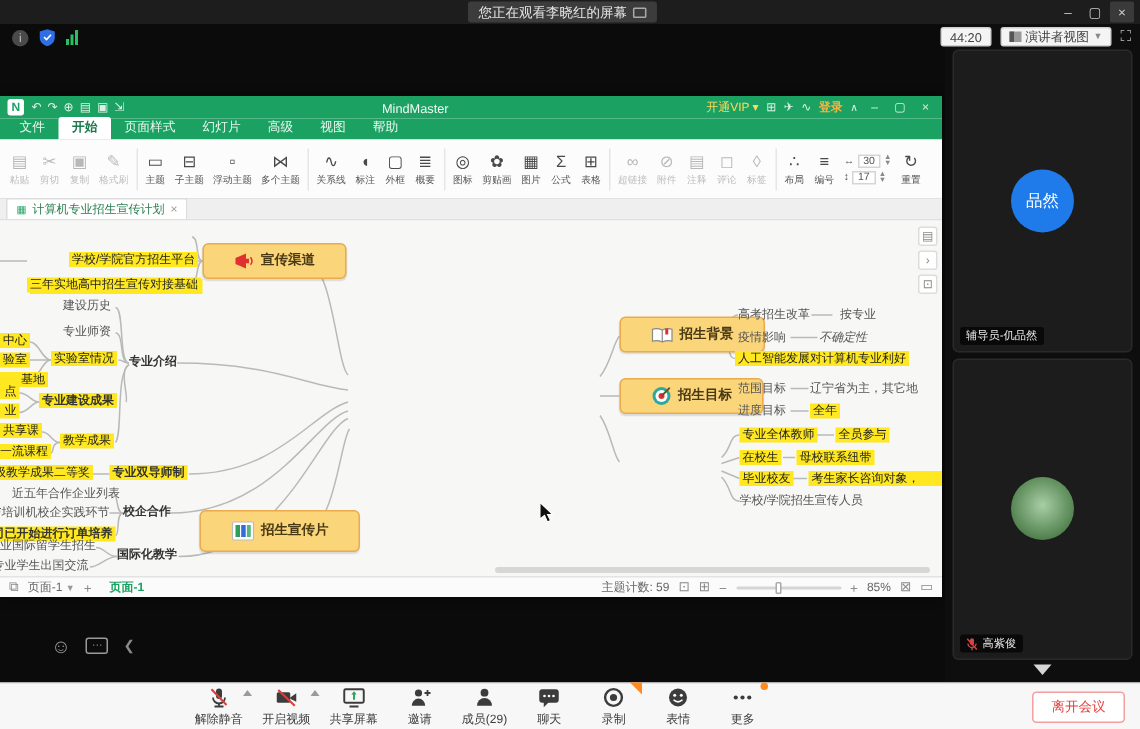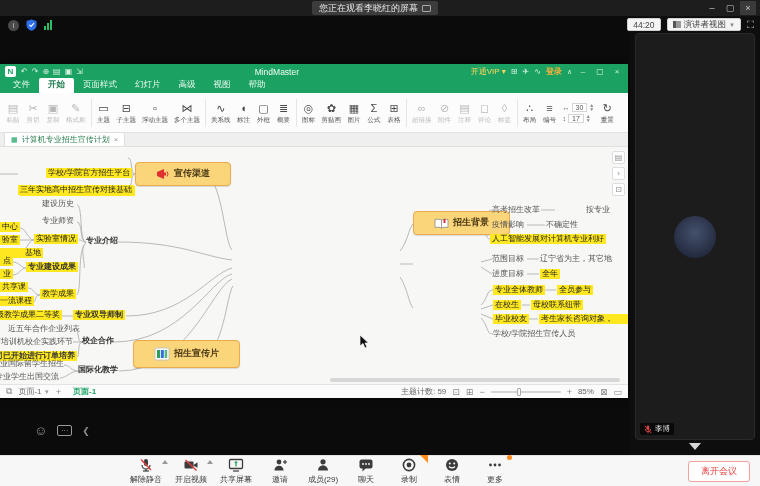--- a/index.html
+++ b/index.html
@@ -369,21 +369,21 @@
     <div class="mm-node hl bold" style="left:20px;top:4px;margin-top:35px;">微信/微博/B站/快手/抖音等平台</div>
     <div class="mm-node hl" style="left:46px;top:21px;">学校/学院官方招生平台</div>
     <div class="mm-node hl" style="left:18px;top:38px;">三年实地高中招生宣传对接基础</div>
 
     <div class="mm-node bold" style="left:86px;top:89px;">专业介绍</div>
     <div class="mm-node" style="left:42px;top:52px;">建设历史</div>
     <div class="mm-node" style="left:42px;top:69px;">专业师资</div>
     <div class="mm-node hl" style="left:34px;top:87px;">实验室情况</div>
     <div class="mm-node hl clipL" style="left:0;top:75px;width:20px;">中心</div>
     <div class="mm-node hl clipL" style="left:0;top:88px;width:20px;">验室</div>
-    <div class="mm-node hl clipL" style="left:0;top:101px;width:43px;">基地</div>
+    <div class="mm-node hl clipL" style="left:0;top:101px;width:32px;">基地</div>
     <div class="mm-node hl bold" style="left:26px;top:115px;">专业建设成果</div>
     <div class="mm-node hl clipL" style="left:0;top:109px;width:13px;">点</div>
     <div class="mm-node hl clipL" style="left:0;top:122px;width:13px;">业</div>
     <div class="mm-node hl" style="left:40px;top:142px;">教学成果</div>
     <div class="mm-node hl clipL" style="left:0;top:135px;width:28px;">共享课</div>
     <div class="mm-node hl clipL" style="left:0;top:149px;width:34px;">一流课程</div>
 
     <div class="mm-node hl bold" style="left:73px;top:163px;">专业双导师制</div>
     <div class="mm-node hl clipL" style="left:0;top:163px;width:62px;">级教学成果二等奖</div>
 
@@ -408,25 +408,34 @@
 
     <div class="mm-node branch" style="left:413px;top:64px;height:24px;">
       <svg width="15" height="11">
           <path d="M1,1.5 Q4.2,0.5 7.5,2 Q10.8,0.5 14,1.5 V9.5 Q10.8,8.5 7.5,10 Q4.2,8.5 1,9.5 Z" fill="#fff" stroke="#888" stroke-width="0.8"></path>
           <line x1="7.5" y1="2" x2="7.5" y2="10" stroke="#888" stroke-width="0.8"></line>
           <rect x="9.5" y="1" width="2" height="4" fill="#e03131"></rect>
         </svg>
       <span>招生背景</span>
     </div>
     <div class="mm-node" style="left:492px;top:58px;">高考招生改革</div>
-    <div class="mm-node" style="left:586px;top:58px;">按专业</div>
+    <div class="mm-node" style="left:560px;top:58px;">按专业</div>
     <div class="mm-node" style="left:492px;top:73px;">疫情影响</div>
-    <div class="mm-node" style="left:546px;top:73px;">不确定性</div>
+    <div class="mm-node" style="left:546px;top:73px;font-style:italic;">不确定性</div>
     <div class="mm-node hl" style="left:490px;top:87px;">人工智能发展对计算机专业利好</div>
 
+    <div class="mm-node branch" style="left:413px;top:105px;height:24px;">
+      <svg width="14" height="14">
+          <circle cx="7" cy="7" r="6" fill="#2aa9a0"></circle>
+          <circle cx="7" cy="7" r="4" fill="#fff"></circle>
+          <circle cx="7" cy="7" r="2" fill="#e03131"></circle>
+          <line x1="7" y1="7" x2="12.5" y2="1.5" stroke="#7a4a1e" stroke-width="1.2"></line>
+        </svg>
+      <span>招生目标</span>
+    </div>
     <div class="mm-node" style="left:492px;top:107px;">范围目标</div>
     <div class="mm-node clipR" style="left:540px;top:107px;width:88px;">辽宁省为主，其它地</div>
     <div class="mm-node" style="left:492px;top:122px;">进度目标</div>
     <div class="mm-node hl" style="left:540px;top:122px;">全年</div>
 
     <div class="mm-node hl" style="left:493px;top:138px;">专业全体教师</div>
     <div class="mm-node hl" style="left:557px;top:138px;">全员参与</div>
     <div class="mm-node hl" style="left:493px;top:153px;">在校生</div>
     <div class="mm-node hl" style="left:531px;top:153px;">母校联系纽带</div>
     <div class="mm-node hl" style="left:493px;top:167px;">毕业校友</div>
@@ -469,29 +478,37 @@
 <div id="gapicons">
   <span class="g1">☺</span>
   <span class="cap-box">···</span>
   <span class="chev">❮</span>
 </div>
 
 <div id="sidebar">
   <div class="arr up"></div>
   <div class="tiles">
     <div class="tile">
-      <div class="avatar av4"></div>
+      <div class="avatar av2">
+          <span>品然</span>
+        </div>
+      <div class="tag">
+          <span>辅导员-仉品然</span>
+        </div>
+    </div>
+    <div class="tile">
+      <div class="avatar av5"></div>
       <div class="tag">
         <svg width="8" height="9">
             <rect x="2.7" y="0.5" width="2.6" height="4.6" rx="1.3" fill="#cf4b4b"></rect>
             <path d="M1.3,4 a2.7,2.7 0 0 0 5.4,0" stroke="#cf4b4b" stroke-width="0.9" fill="none"></path>
             <line x1="4" y1="6.8" x2="4" y2="8.5" stroke="#cf4b4b" stroke-width="0.9"></line>
             <line x1="0.8" y1="0.8" x2="7.2" y2="8" stroke="#e23c3c" stroke-width="1"></line>
           </svg>
-        <span>李博</span>
+        <span>高紫俊</span>
       </div>
     </div>
   </div>
   <div class="arr down"></div>
 </div>
 
 <div id="bottombar">
   <div class="bt">
     <svg width="16" height="16">
         <rect x="6" y="2" width="4" height="7" rx="2" fill="#3c3c3c"></rect>

